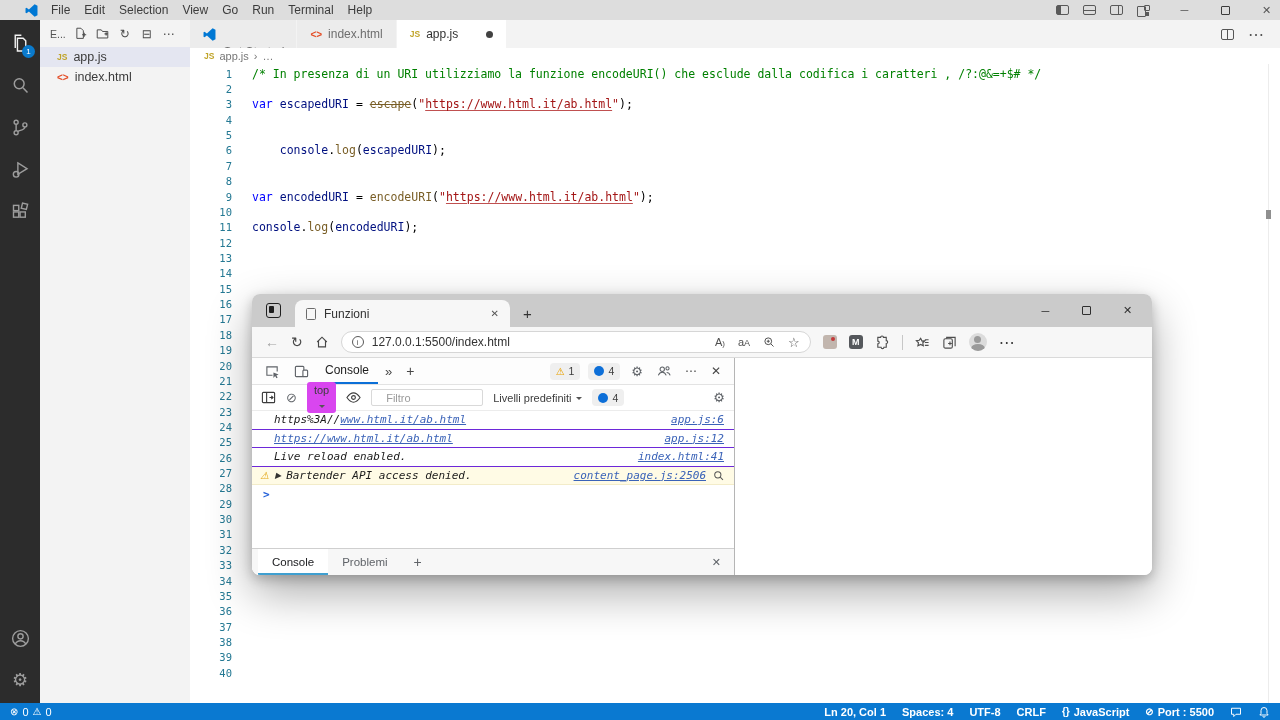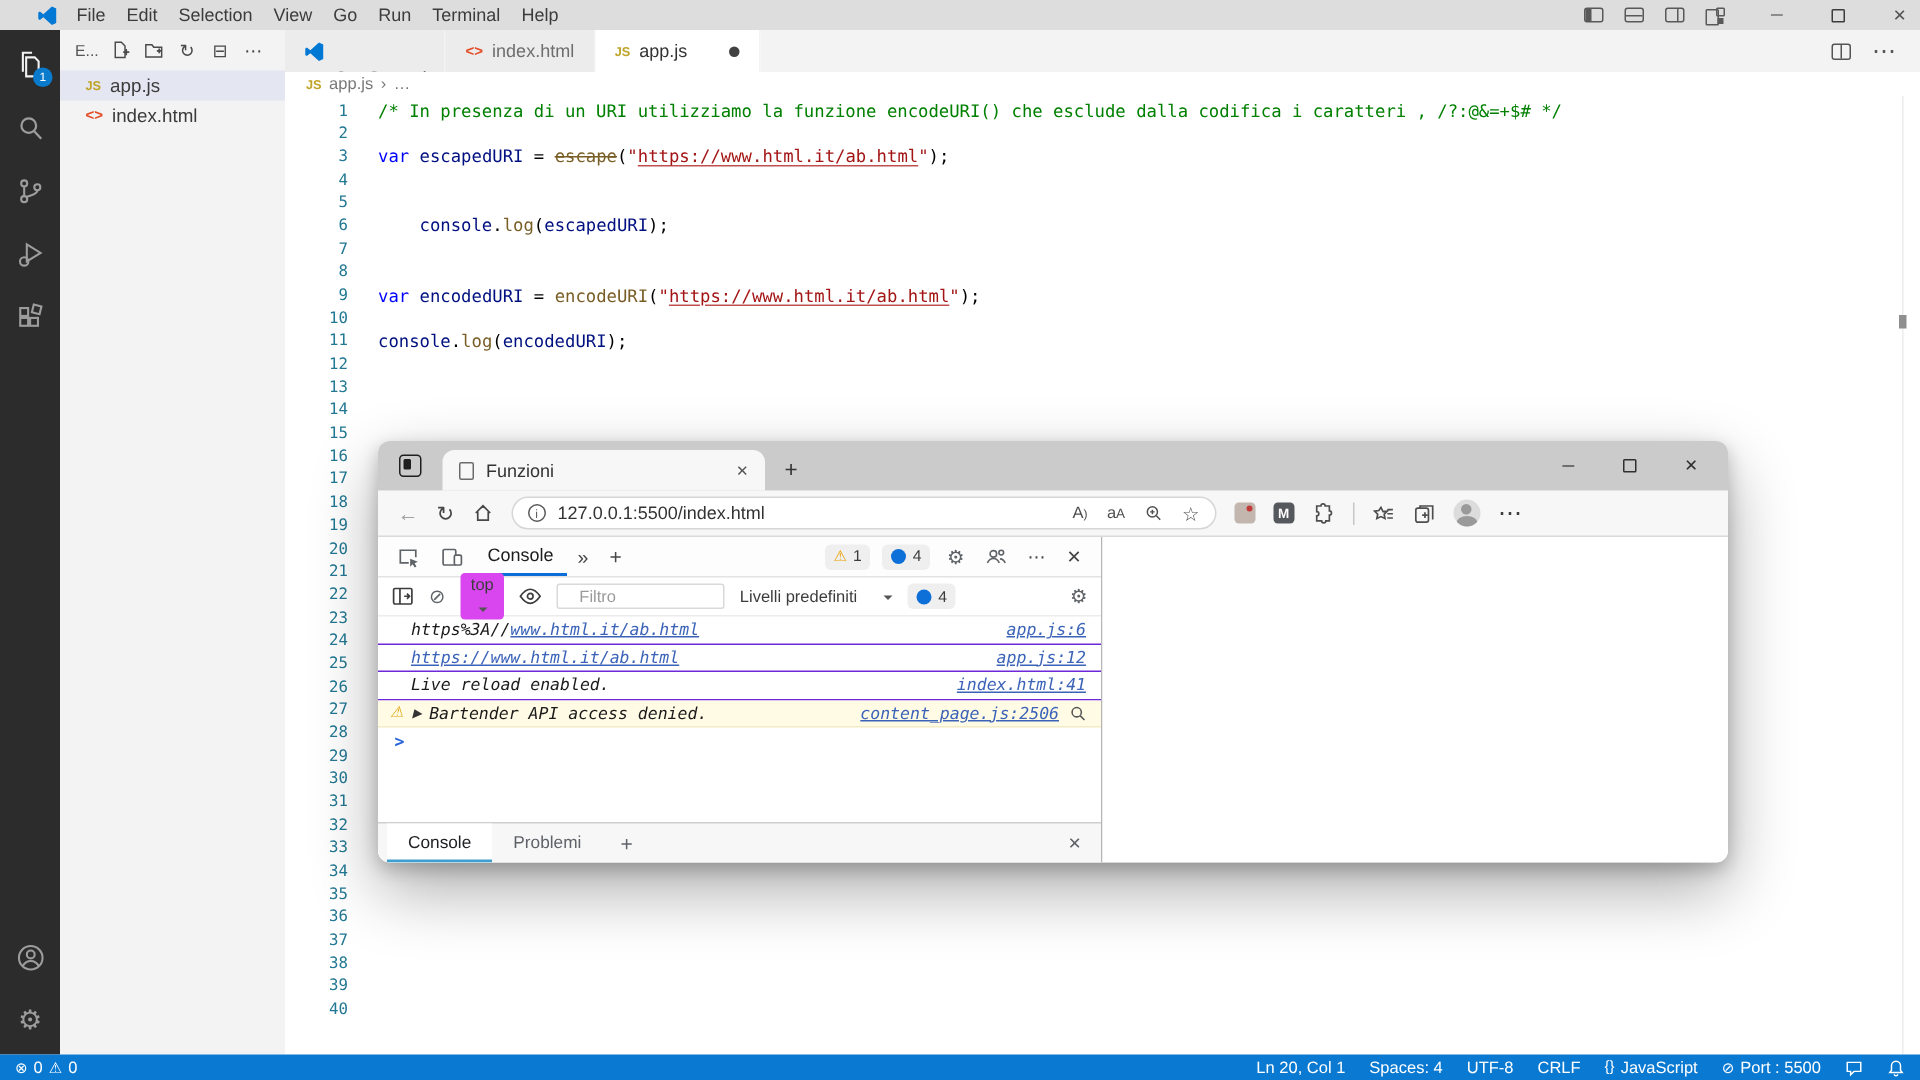--- a/index.html
+++ b/index.html
@@ -61,21 +61,21 @@
   .code { padding-left:10px; color:#000; }
   .cm { color:#008000; } .kw { color:#0000ff; } .vr { color:#001080; } .fn { color:#795e26; } .st { color:#a31515; }
   .strike { text-decoration:line-through; }
   .lk { text-decoration:underline; text-underline-offset:2px; text-decoration-color:#c05050; }
   .sc-track { position:absolute; right:11px; top:0; bottom:0; width:1px; background:#ececec; }
   .sc-thumb { position:absolute; right:9px; top:146px; width:5px; height:9px; background:#8f8f8f; }
 
   
   .statusbar { position:absolute; left:0; right:0; bottom:0; height:17px; background:#0a79d1; display:flex; align-items:center; color:#fff; font-size:11px; padding:0 10px; z-index:30; }
   .sb-left { display:flex; gap:4px; align-items:center; }
-  .sb-right { margin-left:auto; display:flex; gap:16px; align-items:flex-start; }
+  .sb-right { margin-left:auto; display:flex; gap:16px; align-items:flex-start;font-weight:bold; }
   .st-item { display:flex; gap:4px; align-items:center; white-space:nowrap; }
   .st-glyph { font-size:10px; }
   .sb-svg { width:12px; height:12px; display:block; }
 
   
   .browser { position:absolute; left:252px; top:252px; width:900px; height:281px; border-radius:8px; background:#fff; overflow:hidden; z-index:20; display:flex; flex-direction:column; box-shadow:0 18px 45px rgba(0,0,0,.33), 0 4px 12px rgba(0,0,0,.22);margin-top:42px; }
   .b-titlebar { height:33px; background:#cbcbcb; display:flex; align-items:flex-end; position:relative; flex:none; }
   .tabswitch { position:absolute; left:14px; top:9px; width:15px; height:15px; border:1.5px solid #1f1f1f; border-radius:3px; }
   .tabswitch::after { content:""; position:absolute; left:2px; top:2px; width:5px; height:7px; background:#1f1f1f; border-radius:1px; }
   .b-tab { margin-left:43px; width:215px; height:27px; background:#f7f7f7; border-radius:8px 8px 0 0; display:flex; align-items:center; padding:0 11px; gap:8px; font-size:12px; color:#333; }
@@ -112,21 +112,21 @@
   .warn-glyph { color:#e9a100; font-size:10px; }
   .bub { width:10px; height:10px; border-radius:50%; background:#0d6fd8; position:relative; flex:none; }
   .bub::after { content:""; position:absolute; left:1px; bottom:-2px; width:0; height:0; border:3px solid transparent; border-top-color:#0d6fd8; }
   .gear { font-size:13px; color:#5f6368; }
 
   .dt-cbar { height:26px; border-bottom:1px solid #ececec; display:flex; align-items:center; gap:10px; padding:0 9px; font-size:11px; color:#3c3c3c; flex:none; }
   .top-pill { background:#d946ef; border-radius:3px; padding:2px 7px; display:flex; gap:5px; align-items:center;flex-direction:column; }
   .caret { width:0; height:0; border:3.5px solid transparent; border-top-color:#555; margin-top:4px; }
   .filter { width:112px; height:17px; border:1px solid #d9d9d9; border-radius:2px; font-size:11px; padding:0 14px; color:#333; font-family:"Liberation Sans", sans-serif; outline:none; }
   .filter::placeholder { color:#9a9a9a; }
-  .levels { display:flex; gap:18px; align-items:center; }
+  .levels { display:flex; gap:5px; align-items:center; }
   .cbar-end { margin-left:auto; display:flex; align-items:center; gap:8px; }
 
   .dt-msgs { flex:1; font-family:"DejaVu Sans Mono", monospace; font-size:11px; color:#1a1a1a; overflow:hidden; }
   .mrow { height:18.5px; display:flex; align-items:center; padding:0 10px 0 22px; border-bottom:1px solid #6d28d9;font-style:italic; }
   .mrow.warn { background:#fffbe5; border-bottom-color:#f3ecc9; padding-left:8px; }
   .w-ic { color:#e2a615; font-size:10px; margin-right:6px; font-family:"Liberation Sans", sans-serif; }
   .exp { color:#333; font-size:8px; margin-right:5px; font-family:"Liberation Sans", sans-serif; }
   .mtext { flex:1; white-space:pre; overflow:hidden; }
   .mlink, .msrc { color:#3b63b8; text-decoration:underline; }
   .msrc { margin-left:10px; white-space:nowrap; }

